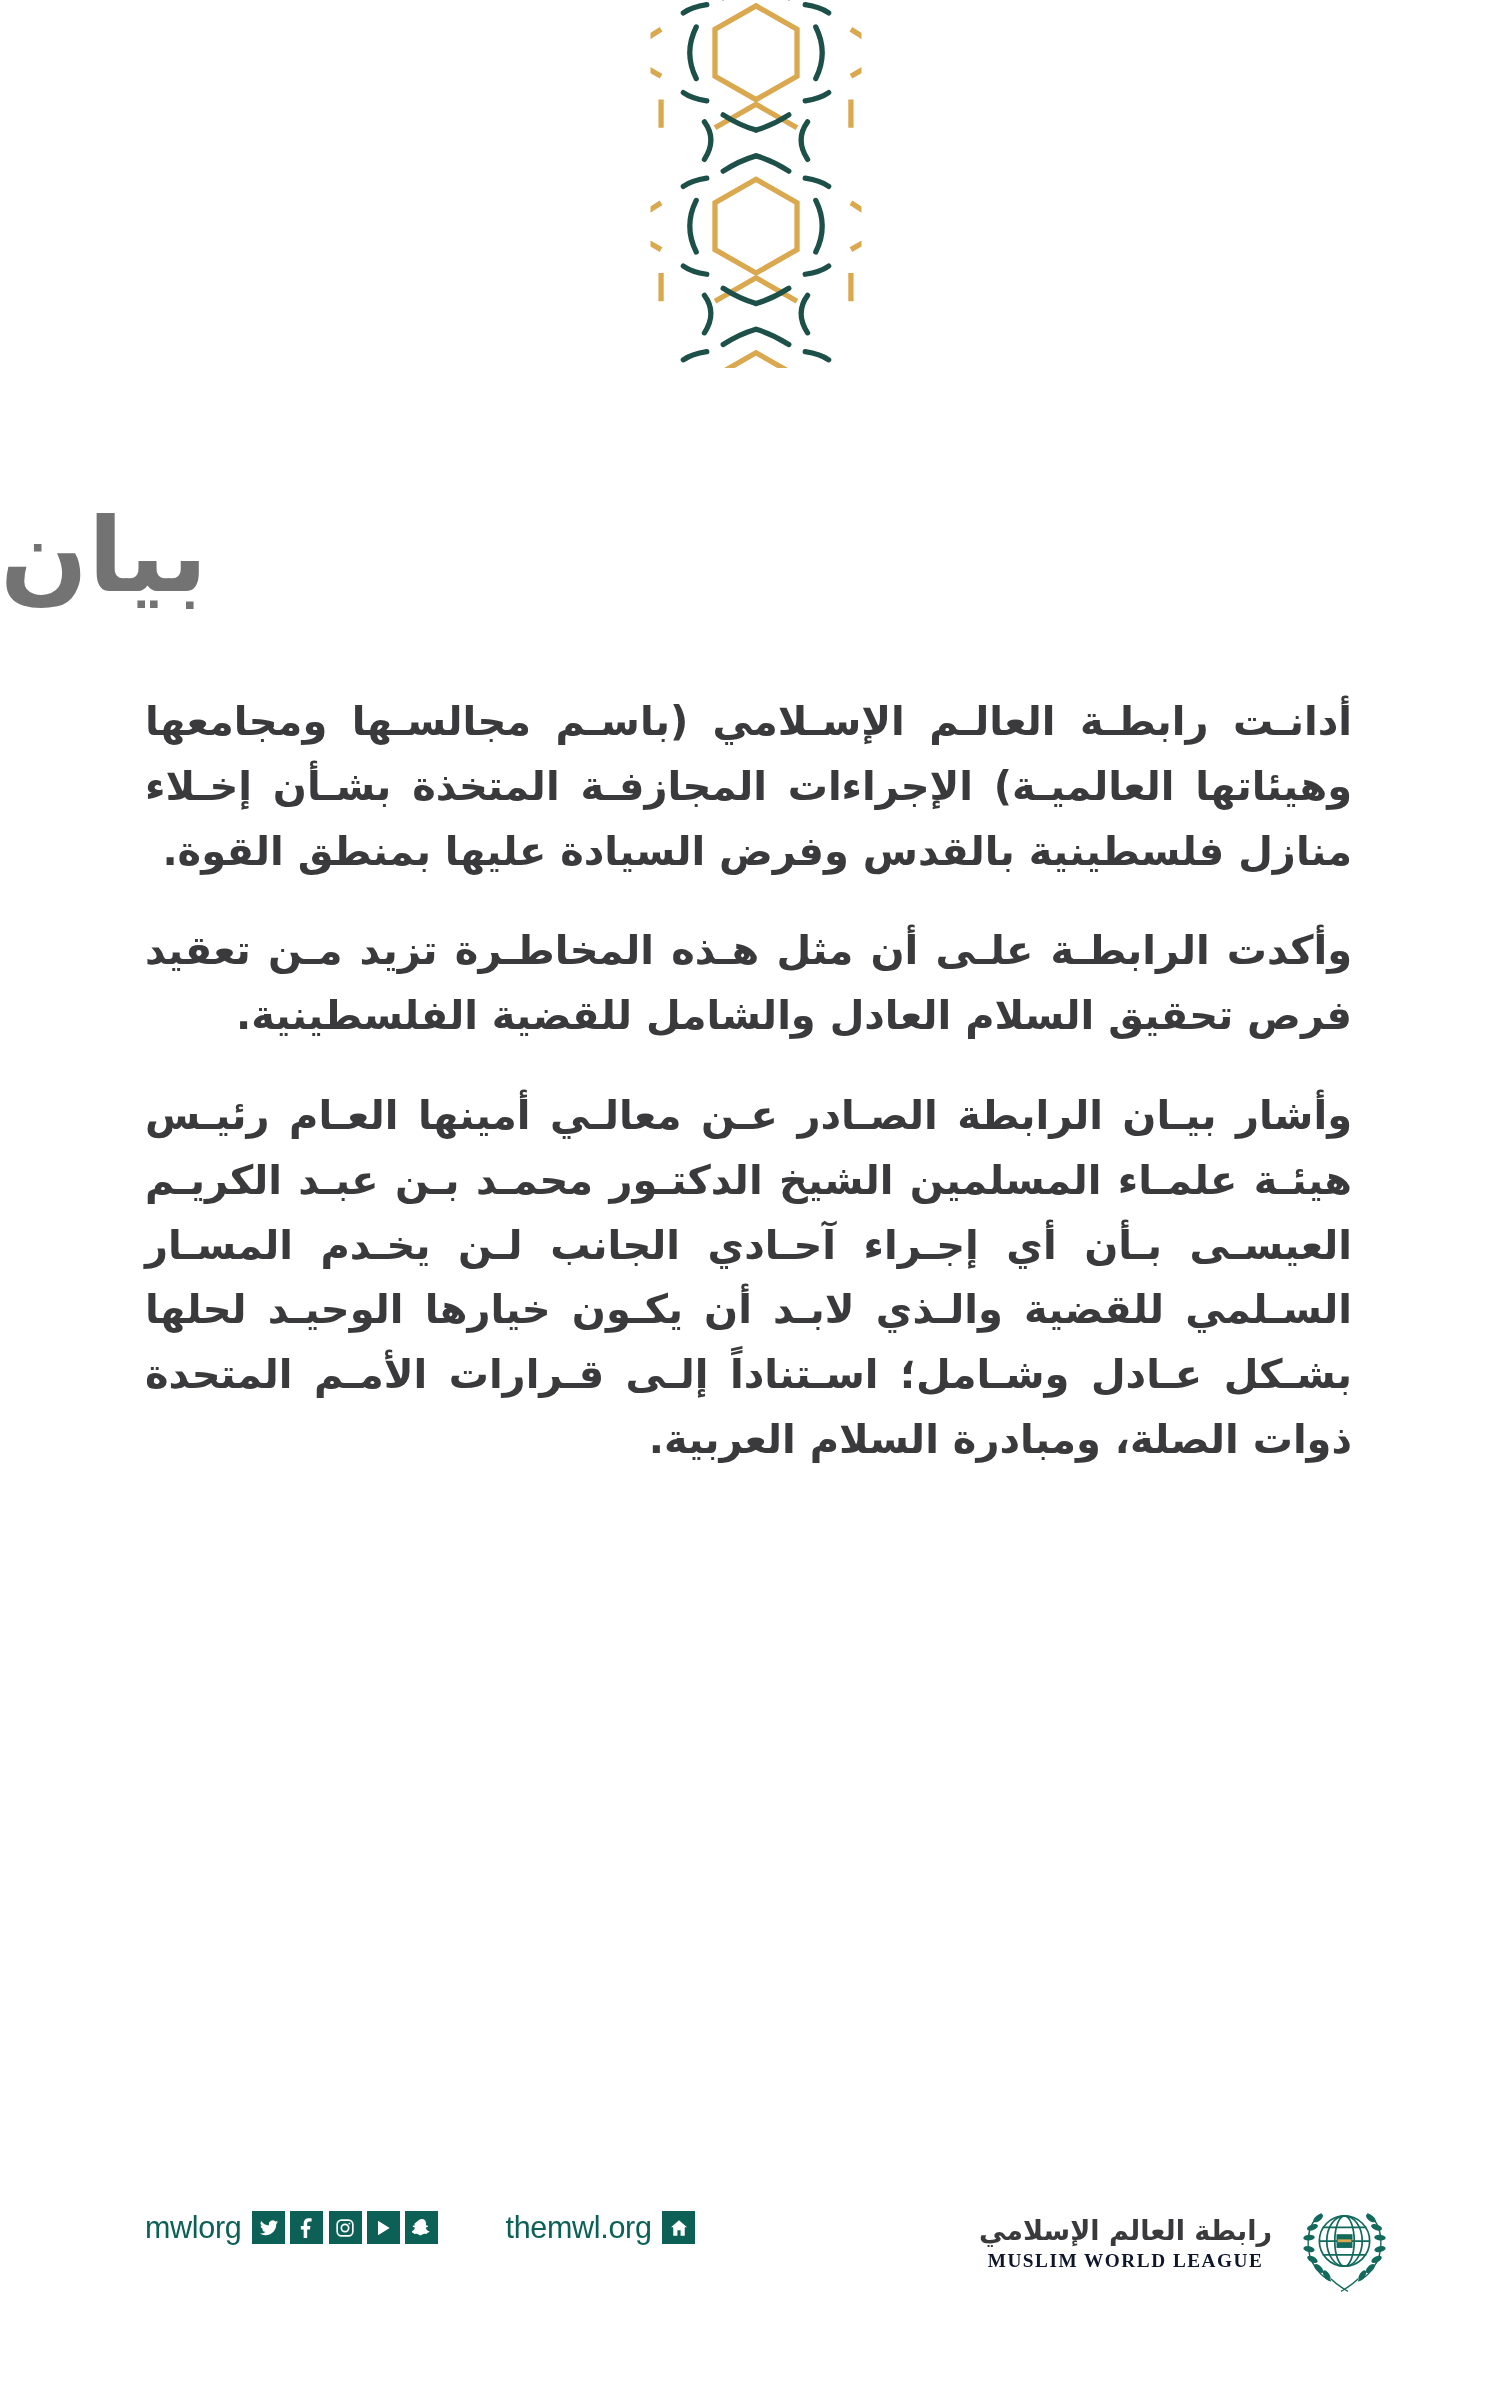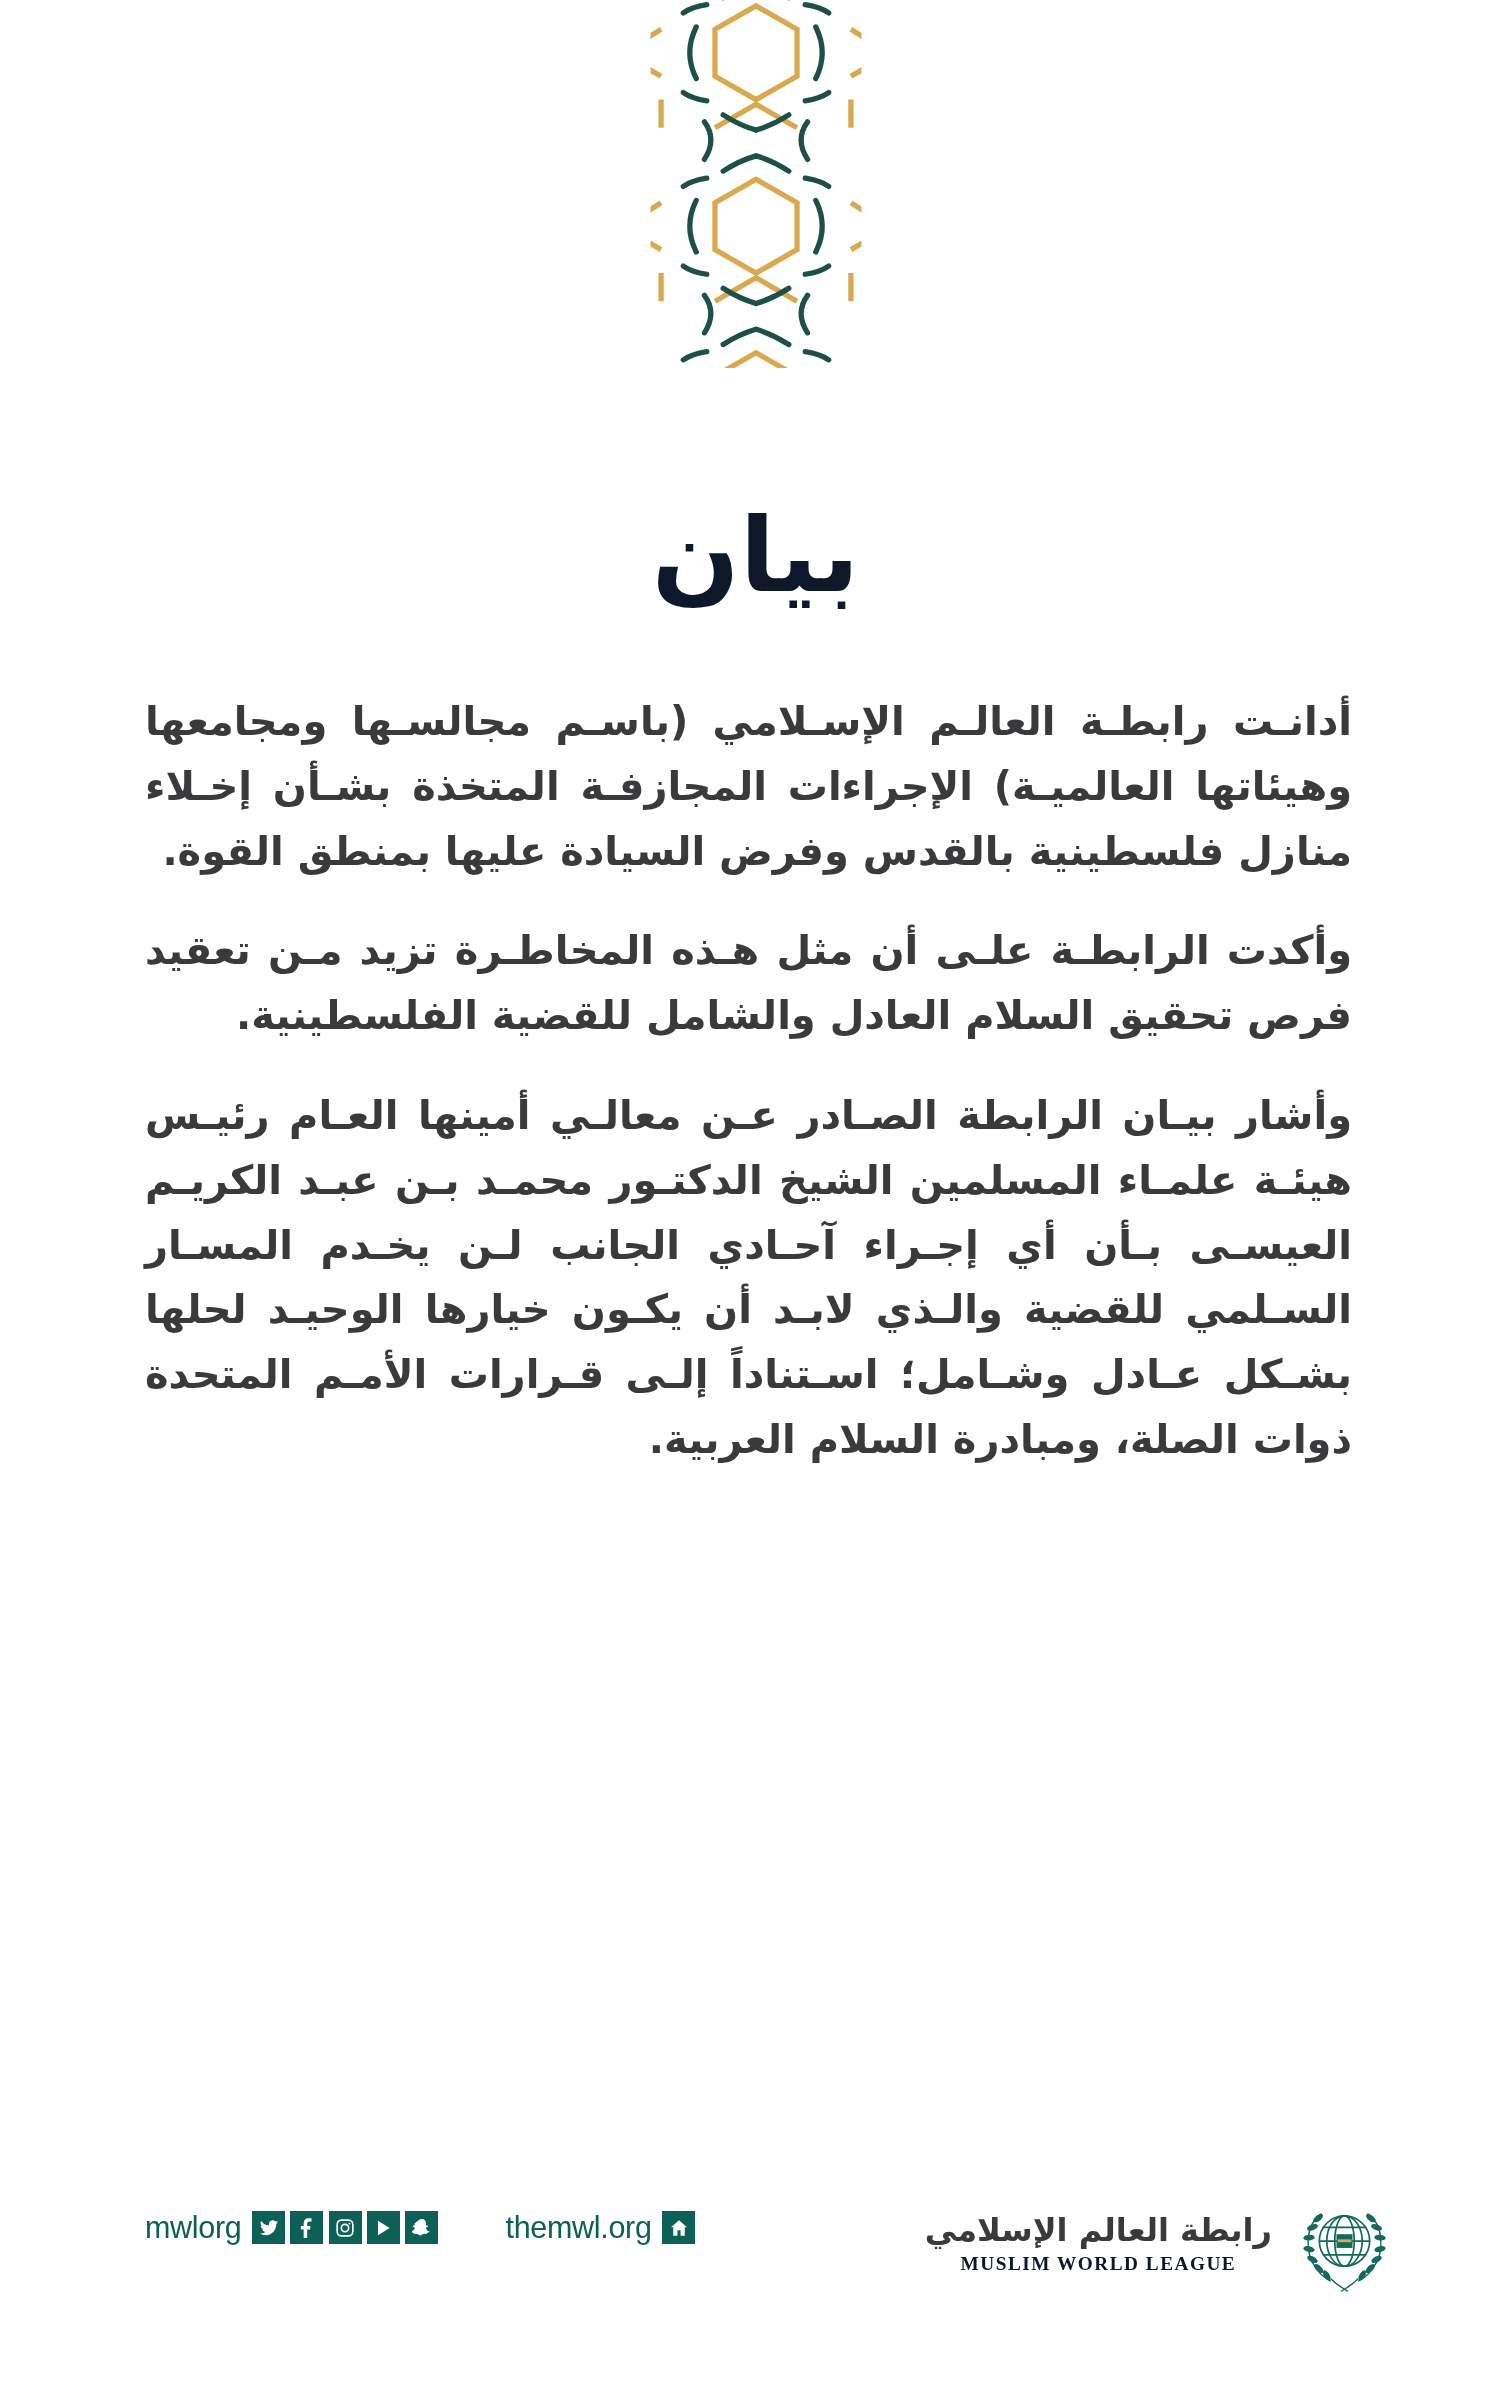--- a/index.html
+++ b/index.html
@@ -21,22 +21,22 @@
     height:368px;
     overflow:hidden;
   }
   .ornament-wrap svg{display:block;}
 
   
   .doc-title{
     position:absolute;
     top:435px;
     left:0; right:0;
-    text-align:center;
-    color:#0f172a;
+    text-align:left;
+    color:#737373;
     font-size:103px;
     line-height:1;
     font-weight:700;
     letter-spacing:0;
   }
 
   
   .statement-body{
     position:absolute;
     top:689px;
@@ -99,21 +99,21 @@
     direction:ltr;
   }
   .mwl-word{
     display:flex;
     flex-direction:column;
     align-items:center;
     gap:4.7px;
   }
   .mwl-ar{
     color:#3a3a3c;
-    font-size:32px;
+    font-size:27px;
     font-weight:700;
     line-height:1.1;
     direction:rtl;
     white-space:nowrap;
   }
   .mwl-en{
     color:#0f172a;
     font-family:"Liberation Serif",serif;
     font-size:19.3px;
     font-weight:700;

